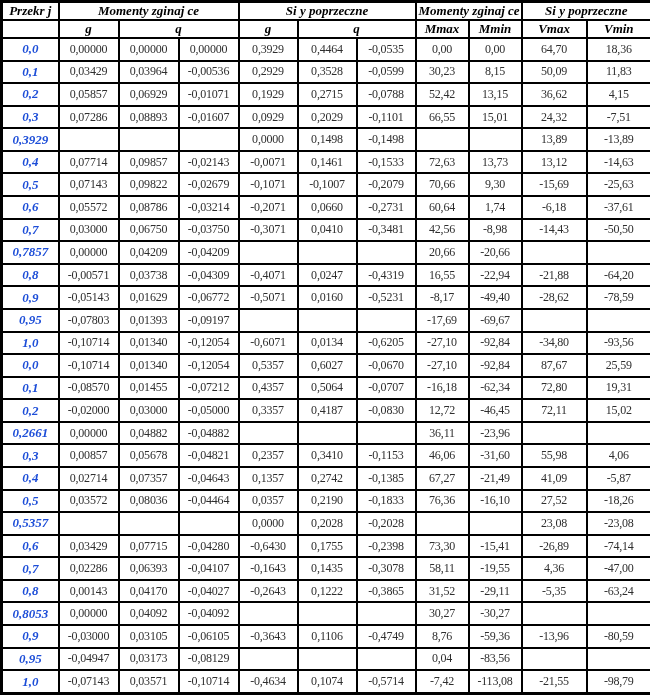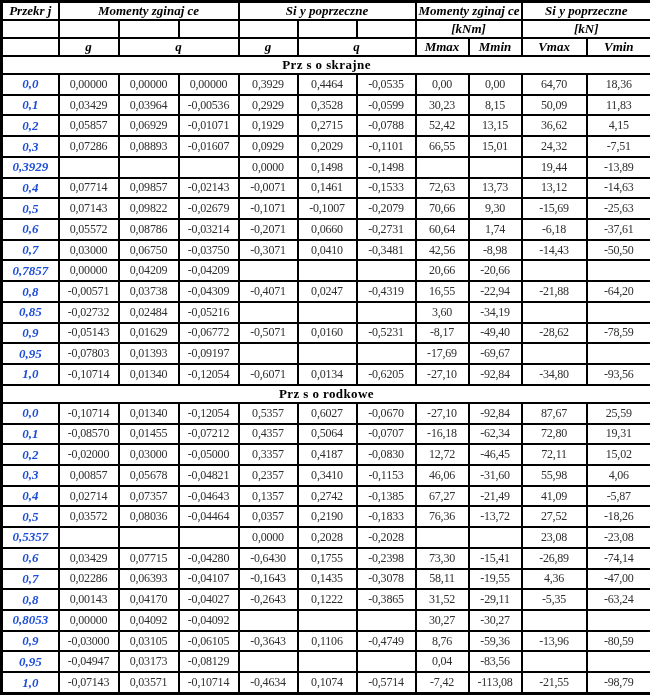--- a/index.html
+++ b/index.html
@@ -60,46 +60,32 @@
   <thead>
     <tr>
       <th>Przekr j</th>
       <th colspan="3">Momenty zginaj ce</th>
       <th colspan="3">Si y poprzeczne</th>
       <th colspan="2" class="clip-left">Momenty zginaj ce</th>
       <th colspan="2">Si y poprzeczne</th>
     </tr>
     <tr>
       <th></th>
-      <th></th>
-      <th></th>
-      <th></th>
-      <th></th>
-      <th></th>
-      <th></th>
-      <th colspan="2">[kNm]</th>
-      <th colspan="2">[kN]</th>
-    </tr>
-    <tr>
-      <th></th>
       <th>g</th>
       <th colspan="2">q</th>
       <th>g</th>
       <th colspan="2">q</th>
       <th>Mmax</th>
       <th>Mmin</th>
       <th>Vmax</th>
       <th>Vmin</th>
     </tr>
   </thead>
   <tbody>
       <tr>
-        <td colspan="11" class="section-title">Prz s o skrajne</td>
-      </tr>
-      <tr>
         <td class="row-label">0,0</td>
         <td class="num">0,00000</td>
         <td class="num">0,00000</td>
         <td class="num">0,00000</td>
         <td class="num">0,3929</td>
         <td class="num">0,4464</td>
         <td class="num">-0,0535</td>
         <td class="num">0,00</td>
         <td class="num">0,00</td>
         <td class="num">64,70</td>
@@ -147,21 +133,21 @@
       <tr>
         <td class="row-label">0,3929</td>
         <td class="num"></td>
         <td class="num"></td>
         <td class="num"></td>
         <td class="num">0,0000</td>
         <td class="num">0,1498</td>
         <td class="num">-0,1498</td>
         <td class="num"></td>
         <td class="num"></td>
-        <td class="num">19,44</td>
+        <td class="num">13,89</td>
         <td class="num">-13,89</td>
       </tr>
       <tr>
         <td class="row-label">0,4</td>
         <td class="num">0,07714</td>
         <td class="num">0,09857</td>
         <td class="num">-0,02143</td>
         <td class="num">-0,0071</td>
         <td class="num">0,1461</td>
         <td class="num">-0,1533</td>
@@ -229,33 +215,20 @@
         <td class="num">-0,04309</td>
         <td class="num">-0,4071</td>
         <td class="num">0,0247</td>
         <td class="num">-0,4319</td>
         <td class="num">16,55</td>
         <td class="num">-22,94</td>
         <td class="num">-21,88</td>
         <td class="num">-64,20</td>
       </tr>
       <tr>
-        <td class="row-label">0,85</td>
-        <td class="num">-0,02732</td>
-        <td class="num">0,02484</td>
-        <td class="num">-0,05216</td>
-        <td class="num"></td>
-        <td class="num"></td>
-        <td class="num"></td>
-        <td class="num">3,60</td>
-        <td class="num">-34,19</td>
-        <td class="num"></td>
-        <td class="num"></td>
-      </tr>
-      <tr>
         <td class="row-label">0,9</td>
         <td class="num">-0,05143</td>
         <td class="num">0,01629</td>
         <td class="num">-0,06772</td>
         <td class="num">-0,5071</td>
         <td class="num">0,0160</td>
         <td class="num">-0,5231</td>
         <td class="num">-8,17</td>
         <td class="num">-49,40</td>
         <td class="num">-28,62</td>
@@ -281,23 +254,20 @@
         <td class="num">-0,12054</td>
         <td class="num">-0,6071</td>
         <td class="num">0,0134</td>
         <td class="num">-0,6205</td>
         <td class="num">-27,10</td>
         <td class="num">-92,84</td>
         <td class="num">-34,80</td>
         <td class="num">-93,56</td>
       </tr>
       <tr>
-        <td colspan="11" class="section-title">Prz s o rodkowe</td>
-      </tr>
-      <tr>
         <td class="row-label">0,0</td>
         <td class="num">-0,10714</td>
         <td class="num">0,01340</td>
         <td class="num">-0,12054</td>
         <td class="num">0,5357</td>
         <td class="num">0,6027</td>
         <td class="num">-0,0670</td>
         <td class="num">-27,10</td>
         <td class="num">-92,84</td>
         <td class="num">87,67</td>
@@ -323,20 +293,33 @@
         <td class="num">-0,05000</td>
         <td class="num">0,3357</td>
         <td class="num">0,4187</td>
         <td class="num">-0,0830</td>
         <td class="num">12,72</td>
         <td class="num">-46,45</td>
         <td class="num">72,11</td>
         <td class="num">15,02</td>
       </tr>
       <tr>
+        <td class="row-label">0,2661</td>
+        <td class="num">0,00000</td>
+        <td class="num">0,04882</td>
+        <td class="num">-0,04882</td>
+        <td class="num"></td>
+        <td class="num"></td>
+        <td class="num"></td>
+        <td class="num">36,11</td>
+        <td class="num">-23,96</td>
+        <td class="num"></td>
+        <td class="num"></td>
+      </tr>
+      <tr>
         <td class="row-label">0,3</td>
         <td class="num">0,00857</td>
         <td class="num">0,05678</td>
         <td class="num">-0,04821</td>
         <td class="num">0,2357</td>
         <td class="num">0,3410</td>
         <td class="num">-0,1153</td>
         <td class="num">46,06</td>
         <td class="num">-31,60</td>
         <td class="num">55,98</td>
@@ -357,21 +340,21 @@
       </tr>
       <tr>
         <td class="row-label">0,5</td>
         <td class="num">0,03572</td>
         <td class="num">0,08036</td>
         <td class="num">-0,04464</td>
         <td class="num">0,0357</td>
         <td class="num">0,2190</td>
         <td class="num">-0,1833</td>
         <td class="num">76,36</td>
-        <td class="num">-13,72</td>
+        <td class="num">-16,10</td>
         <td class="num">27,52</td>
         <td class="num">-18,26</td>
       </tr>
       <tr>
         <td class="row-label">0,5357</td>
         <td class="num"></td>
         <td class="num"></td>
         <td class="num"></td>
         <td class="num">0,0000</td>
         <td class="num">0,2028</td>

